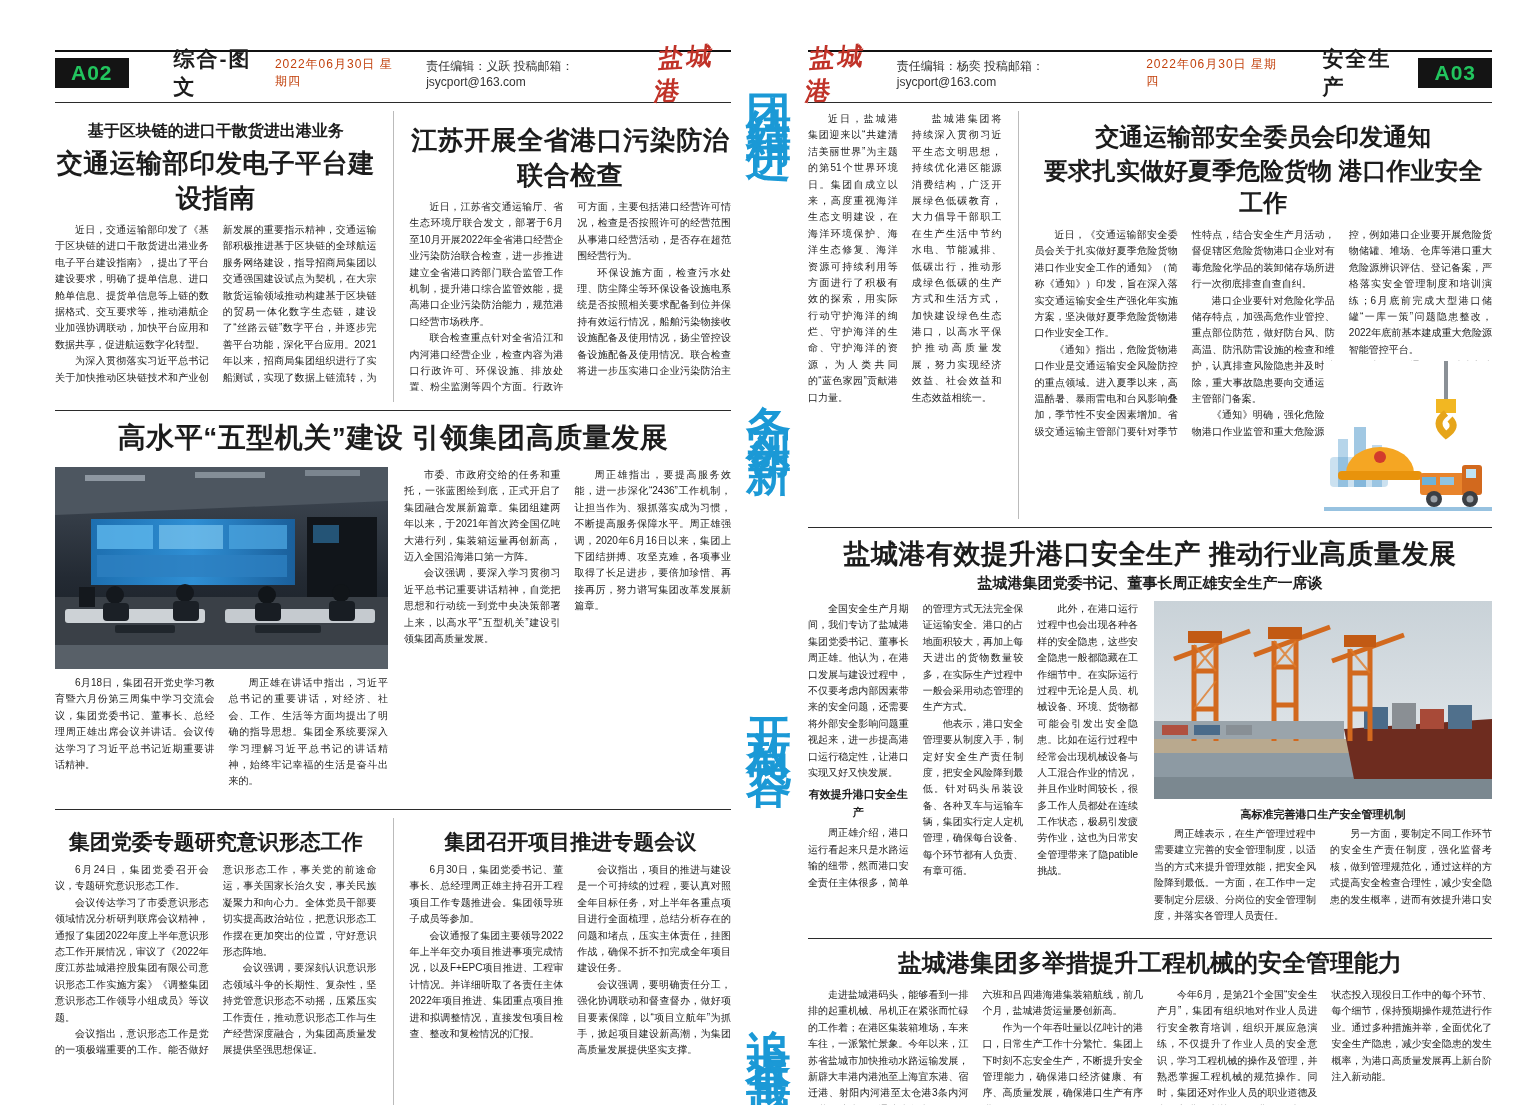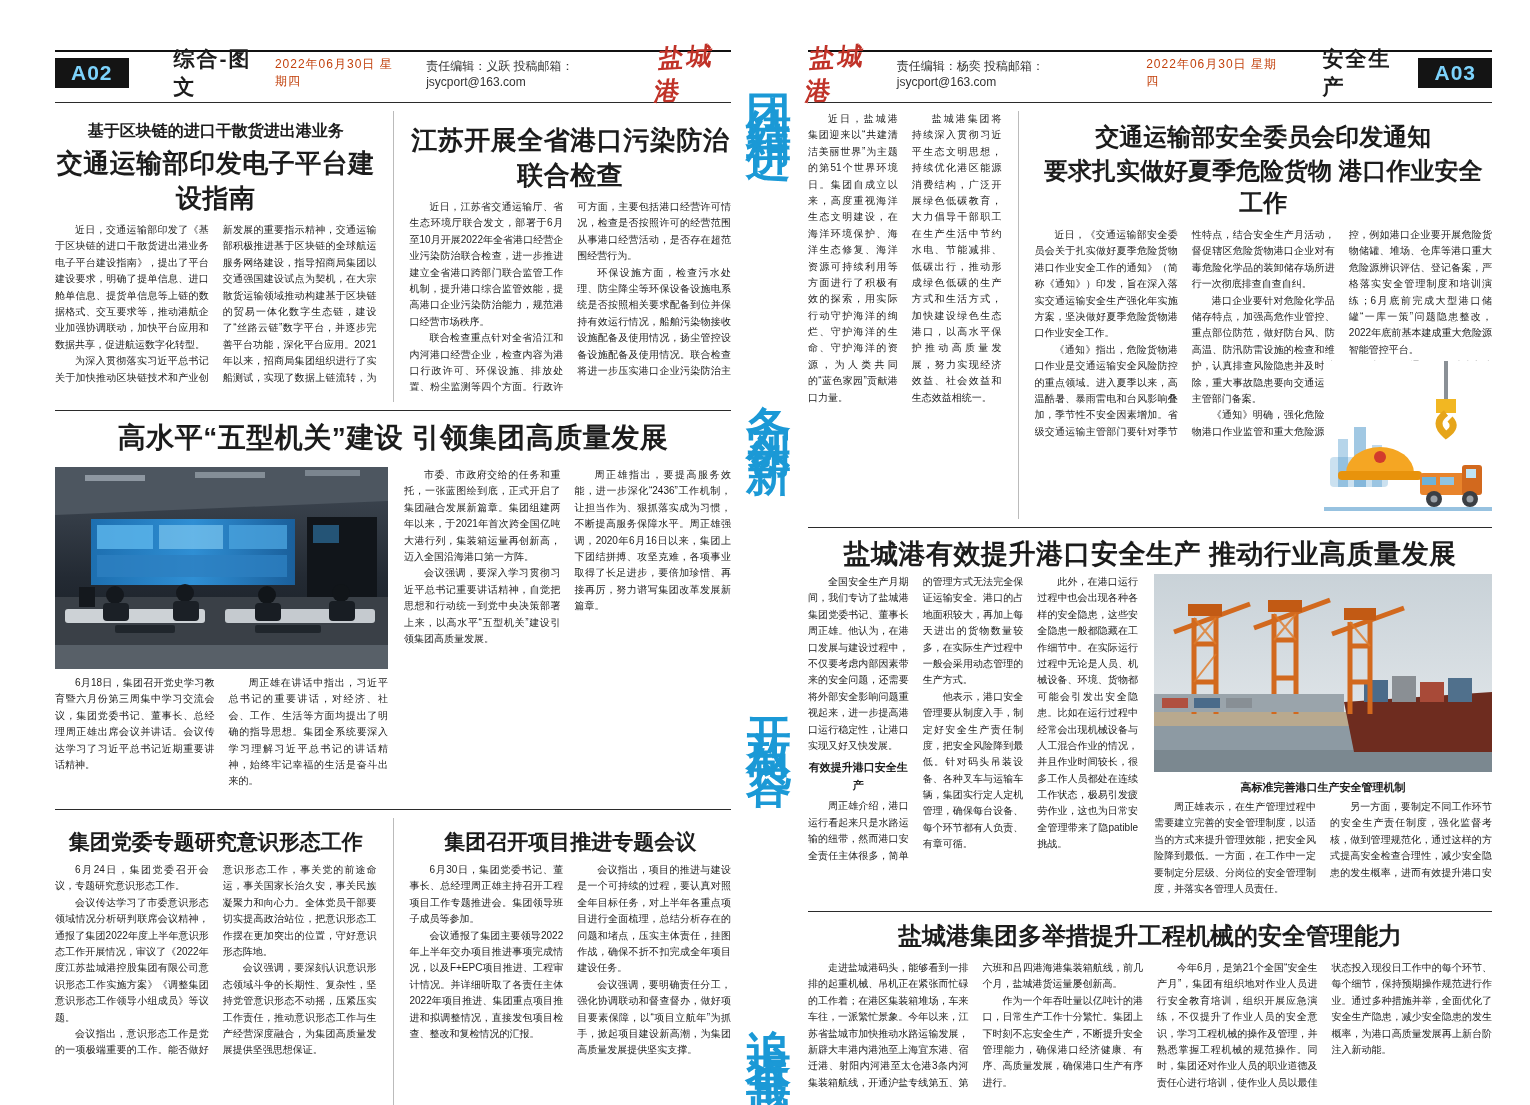--- a/index.html
+++ b/index.html
@@ -5,21 +5,21 @@
   html,body{margin:0;padding:0;background:#9a9a9a;}
   .sheet{position:relative;width:1530px;height:1105px;background:#ffffff;
          font-family:"Liberation Sans","DejaVu Sans",sans-serif;color:#1c1c1c;overflow:hidden;}
   
   .page{position:absolute;top:50px;}
   .page-left{left:55px;width:676px;}
   .page-right{left:808px;width:684px;}
 
   
   .masthead{border-top:2px solid #111;display:flex;align-items:center;height:42px;gap:12px;}
-  .pagenum-box{background:#141414;color:#7dd3fc;font-weight:bold;font-size:21px;
+  .pagenum-box{background:#141414;color:#22c55e;font-weight:bold;font-size:21px;
                padding:3px 16px;letter-spacing:1px;}
   .section-name{font-weight:900;font-size:21px;letter-spacing:2px;margin-left:33px;}
   .mast-date{font-size:12px;color:#c2410c;letter-spacing:1px;}
   .mast-editor{font-size:12px;color:#333;}
   .mast-spacer{flex:1;}
   .mast-logo{color:#c03228;font-weight:bold;font-size:25px;letter-spacing:3px;
              transform:skewX(-10deg) rotate(-3deg);font-family:"Liberation Serif","DejaVu Serif",serif;}
   .masthead.right-side{border-top:2px solid #111;}
 
   
@@ -238,20 +238,21 @@
           <rect x="116" y="116" width="14" height="8" fill="#8fc4e2"></rect>
           <rect x="0" y="146" width="168" height="4" fill="#2f86c2" opacity="0.5"></rect>
         </svg>
       </div>
     </div>
 
     <hr class="hr-rule">
 
     <div>
       <div class="headline-xl" style="font-size:27px;margin:6px 0 2px;">盐城港有效提升港口安全生产 推动行业高质量发展</div>
+      <div class="subhead">盐城港集团党委书记、董事长周正雄安全生产一席谈</div>
       <div class="row-flex">
         <div style="width:330px;">
           <div class="body-cols cols-3" style="height:322px;">
             <div>
                 <p>全国安全生产月期间，我们专访了盐城港集团党委书记、董事长周正雄。他认为，在港口发展与建设过程中，不仅要考虑内部因素带来的安全问题，还需要将外部安全影响问题重视起来，进一步提高港口运行稳定性，让港口实现又好又快发展。</p>
               </div>
             <p class="inline-subhead">有效提升港口安全生产</p>
             <div>
                 <p>周正雄介绍，港口运行看起来只是水路运输的纽带，然而港口安全责任主体很多，简单的管理方式无法完全保证运输安全。港口的占地面积较大，再加上每天进出的货物数量较多，在实际生产过程中一般会采用动态管理的生产方式。</p>
                 <p>他表示，港口安全管理要从制度入手，制定好安全生产责任制度，把安全风险降到最低。针对码头吊装设备、各种叉车与运输车辆，集团实行定人定机管理，确保每台设备、每个环节都有人负责、有章可循。</p>

